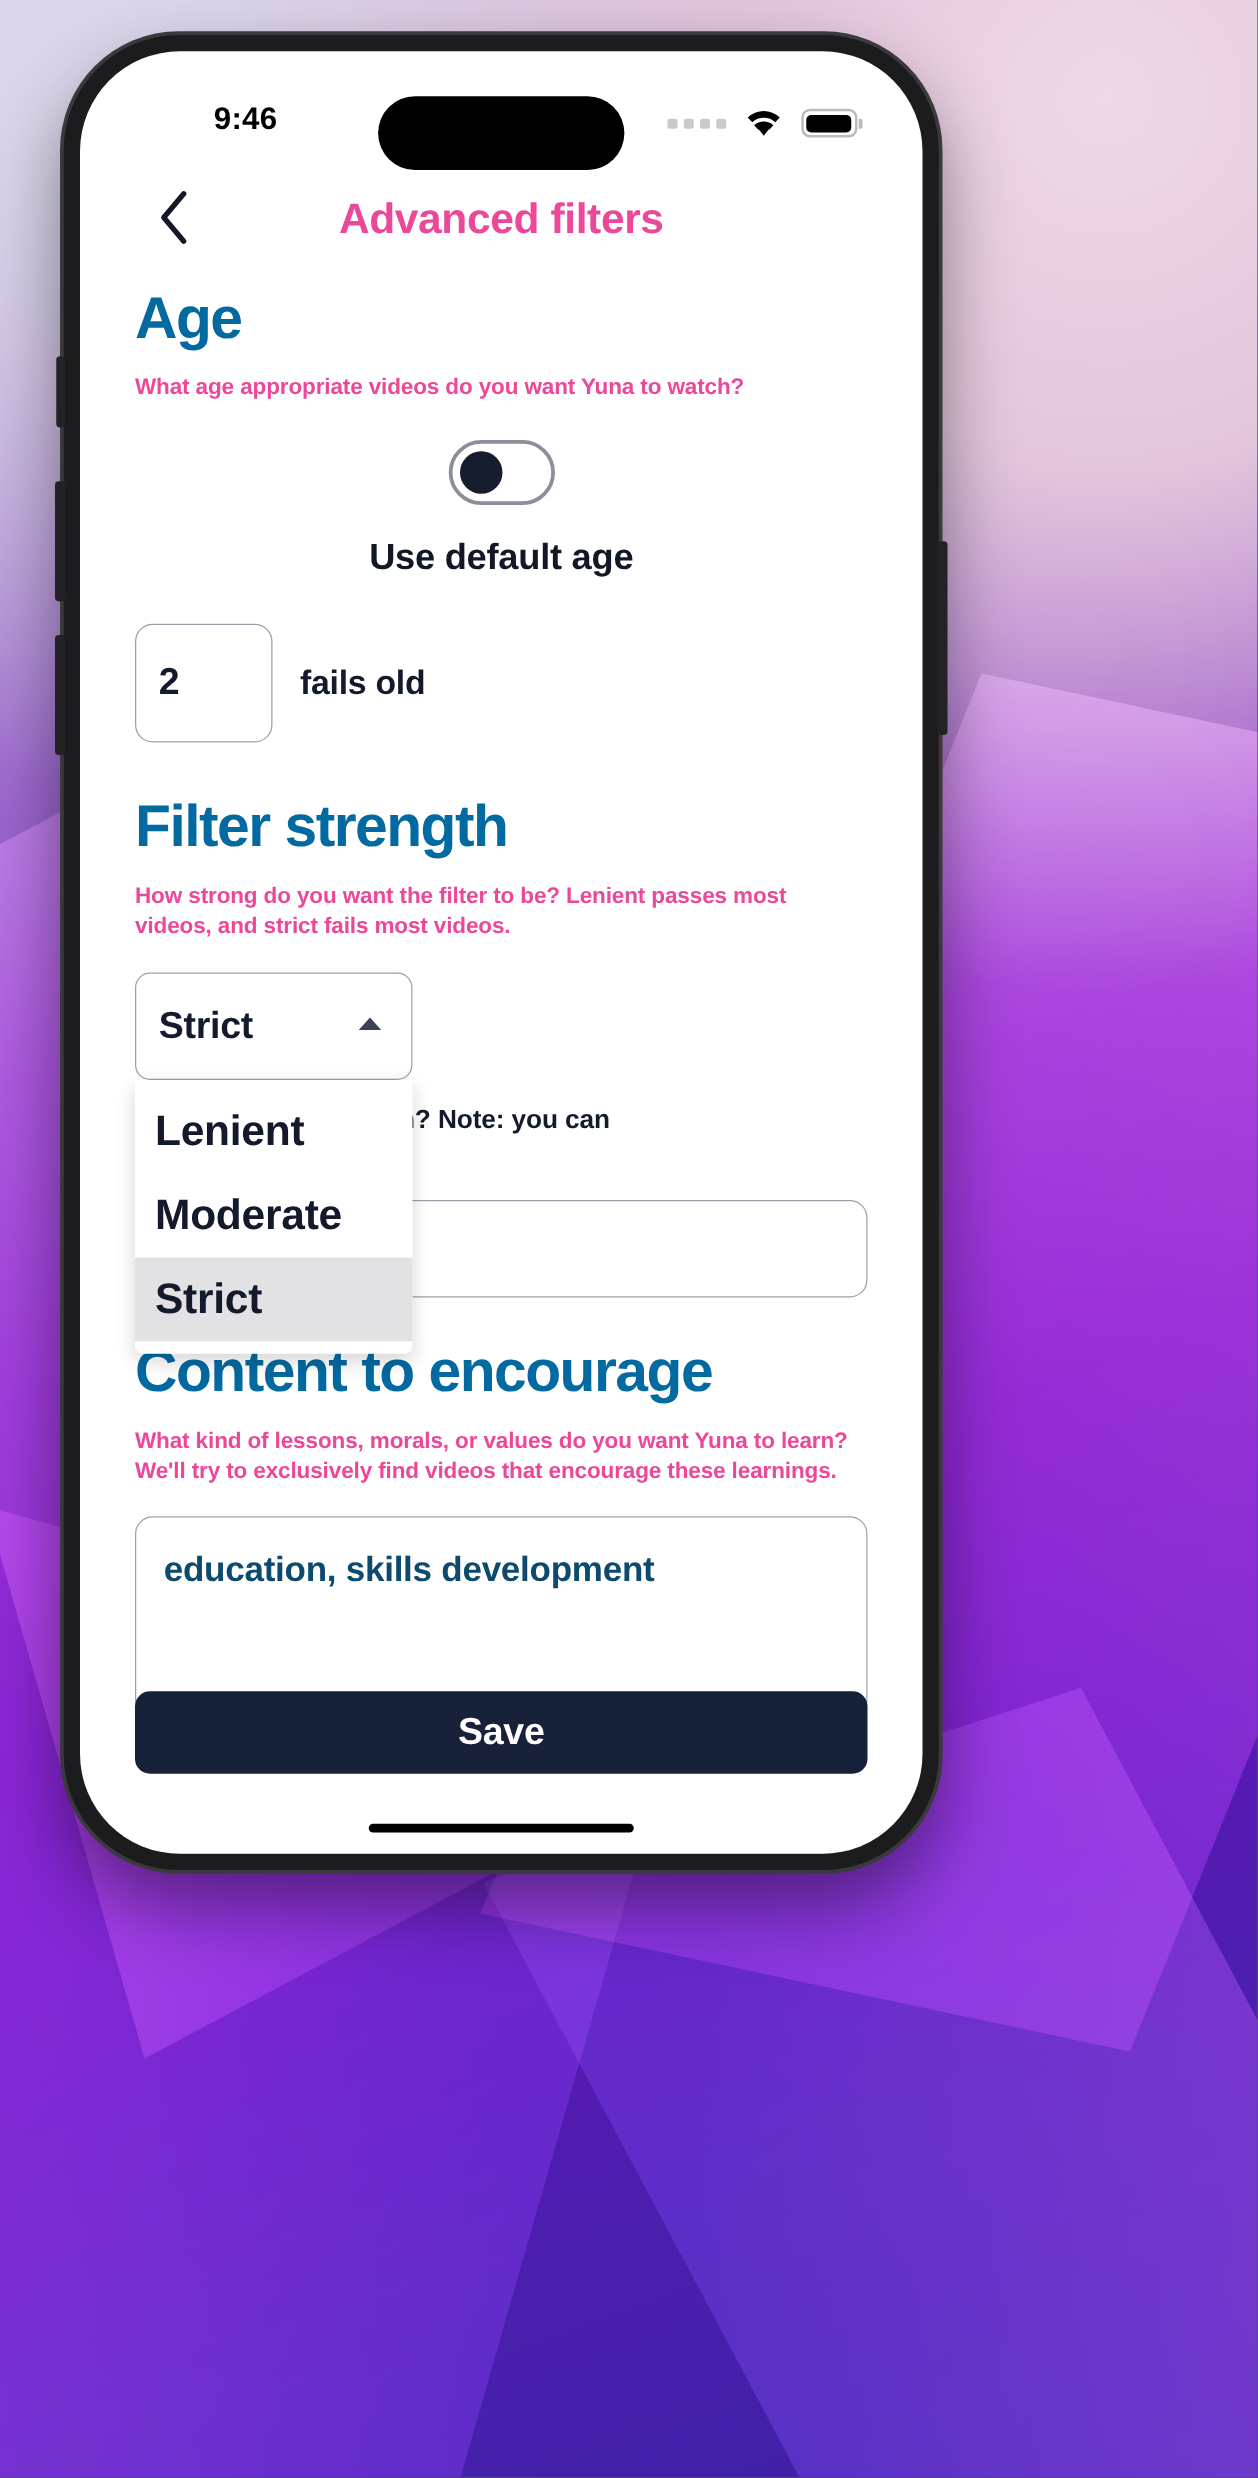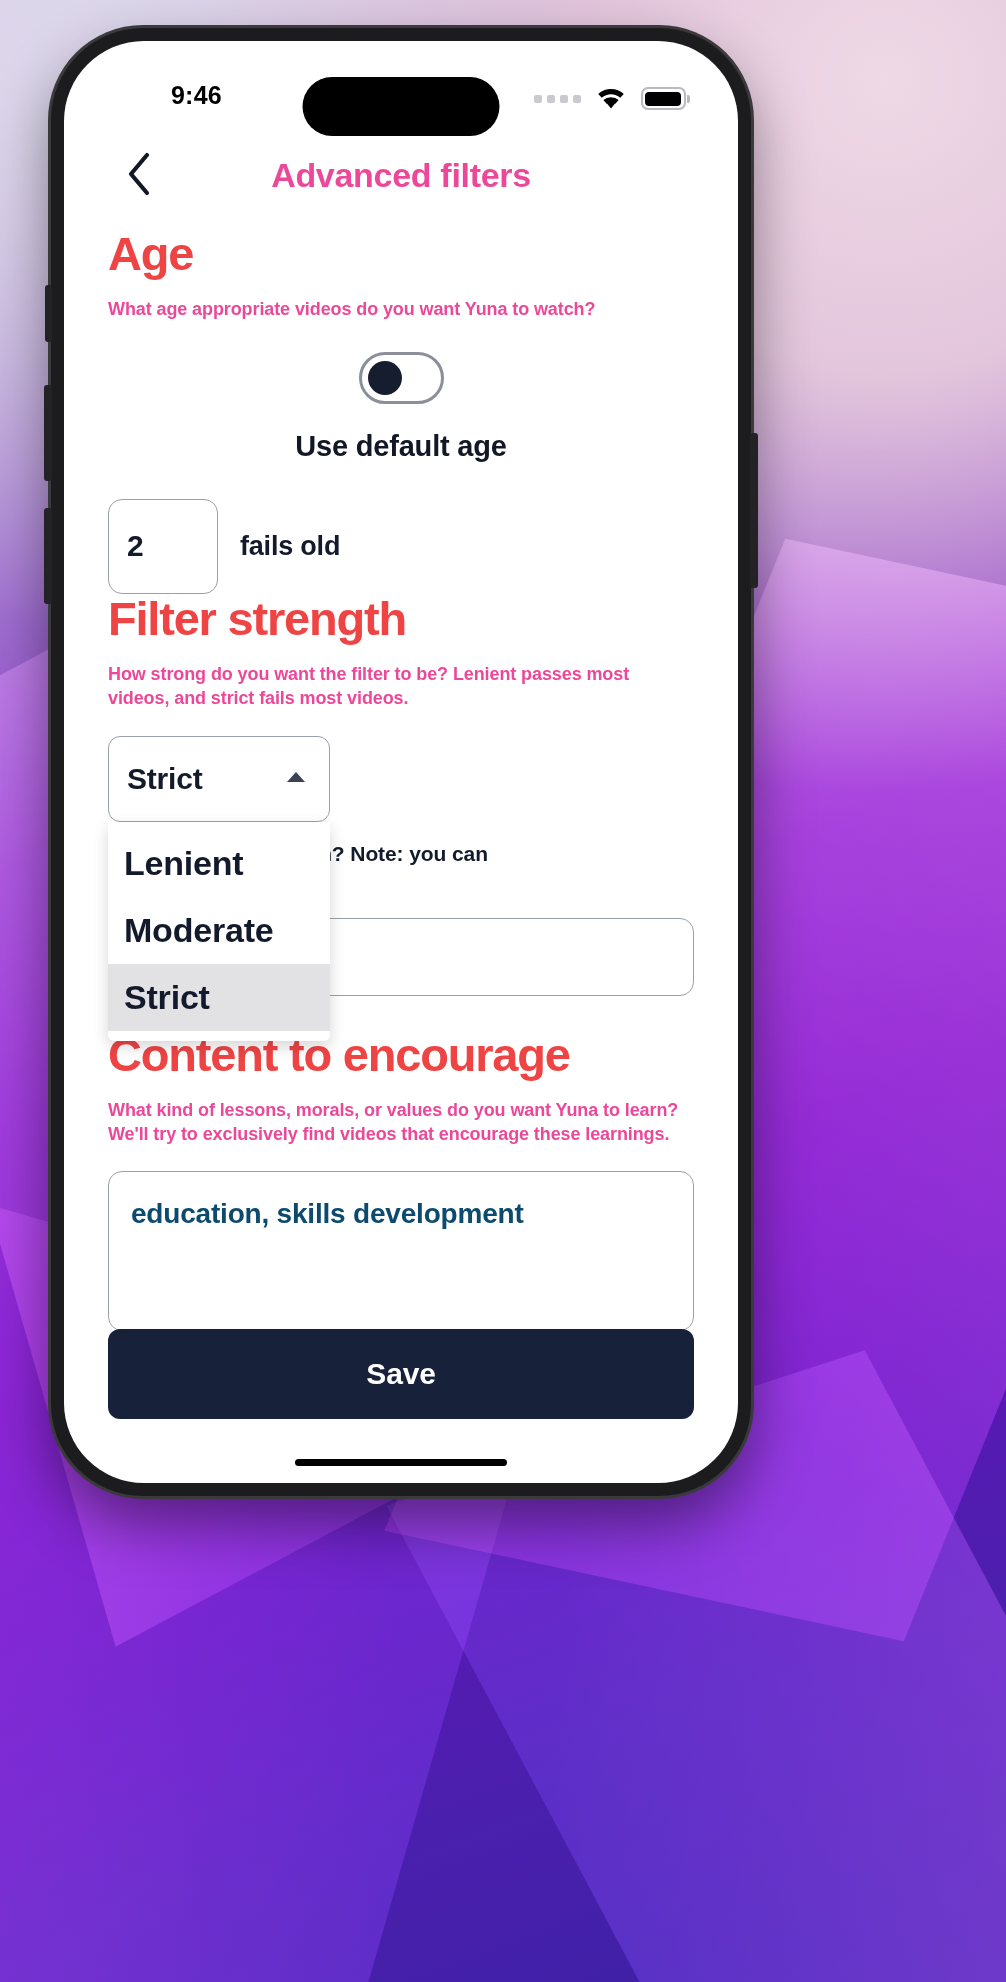--- a/index.html
+++ b/index.html
@@ -171,21 +171,21 @@
 
   
   #content {
     position: relative;
     padding: 6px 44px 0 44px;
     height: calc(100% - 86px - 96px);
   }
   .section-title {
     font-size: 47px;
     font-weight: 800;
-    color: #ef4444;
+    color: #0369a1;
     letter-spacing: -1.2px;
     line-height: 1.06;
   }
   .section-desc {
     margin-top: 19px;
     font-size: 18px;
     font-weight: 700;
     line-height: 1.33;
     color: #ec4899;
     letter-spacing: -.1px;
@@ -331,21 +331,21 @@
     resize: none;
     letter-spacing: -.2px;
     line-height: 1.3;
   }
 
   
   #save-button {
     position: absolute;
     left: 44px; right: 44px;
     bottom: 64px;
-    height: 90px;
+    height: 66px;
     border: none;
     border-radius: 12px;
     background: #18213a;
     color: #fff;
     font-family: "Liberation Sans", sans-serif;
     font-size: 30px;
     font-weight: 700;
     letter-spacing: -.2px;
     cursor: pointer;
     z-index: 40;
@@ -428,21 +428,21 @@
           </div>
           <span id="toggle-label">Use default age</span>
         </div>
 
         <div id="age-row">
           <input id="age-input" type="text" value="2" style="">
           <span id="age-unit-label">fails old</span>
         </div>
       </section>
 
-      <section style="">
+      <section style="margin-top:42px;">
         <h2 class="section-title">Filter strength</h2>
         <p class="section-desc">How strong do you want the filter to be? Lenient passes most videos, and strict fails most videos.</p>
 
         <div id="filter-select-wrap">
           <div id="filter-select">
             <span id="filter-select-value">Strict</span>
             <span>
               <svg width="22" height="14" viewBox="0 0 22 14">
                 <path d="M11 2 L20 12 L2 12 Z" fill="#3b4252"></path>
               </svg>

